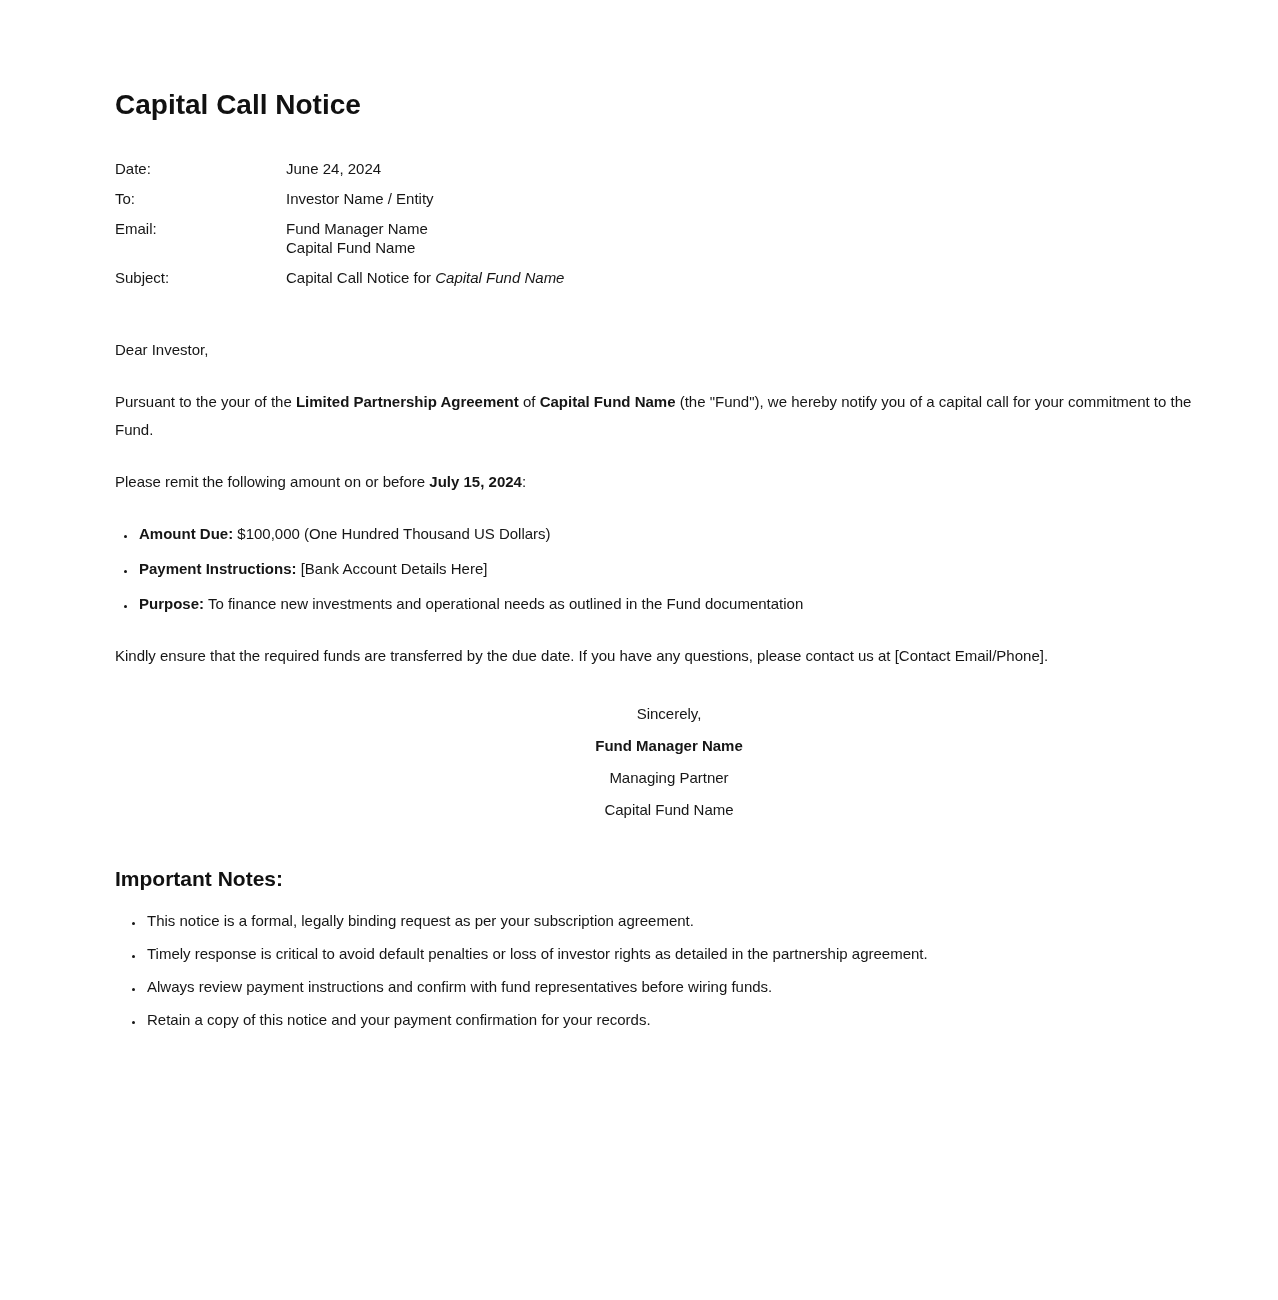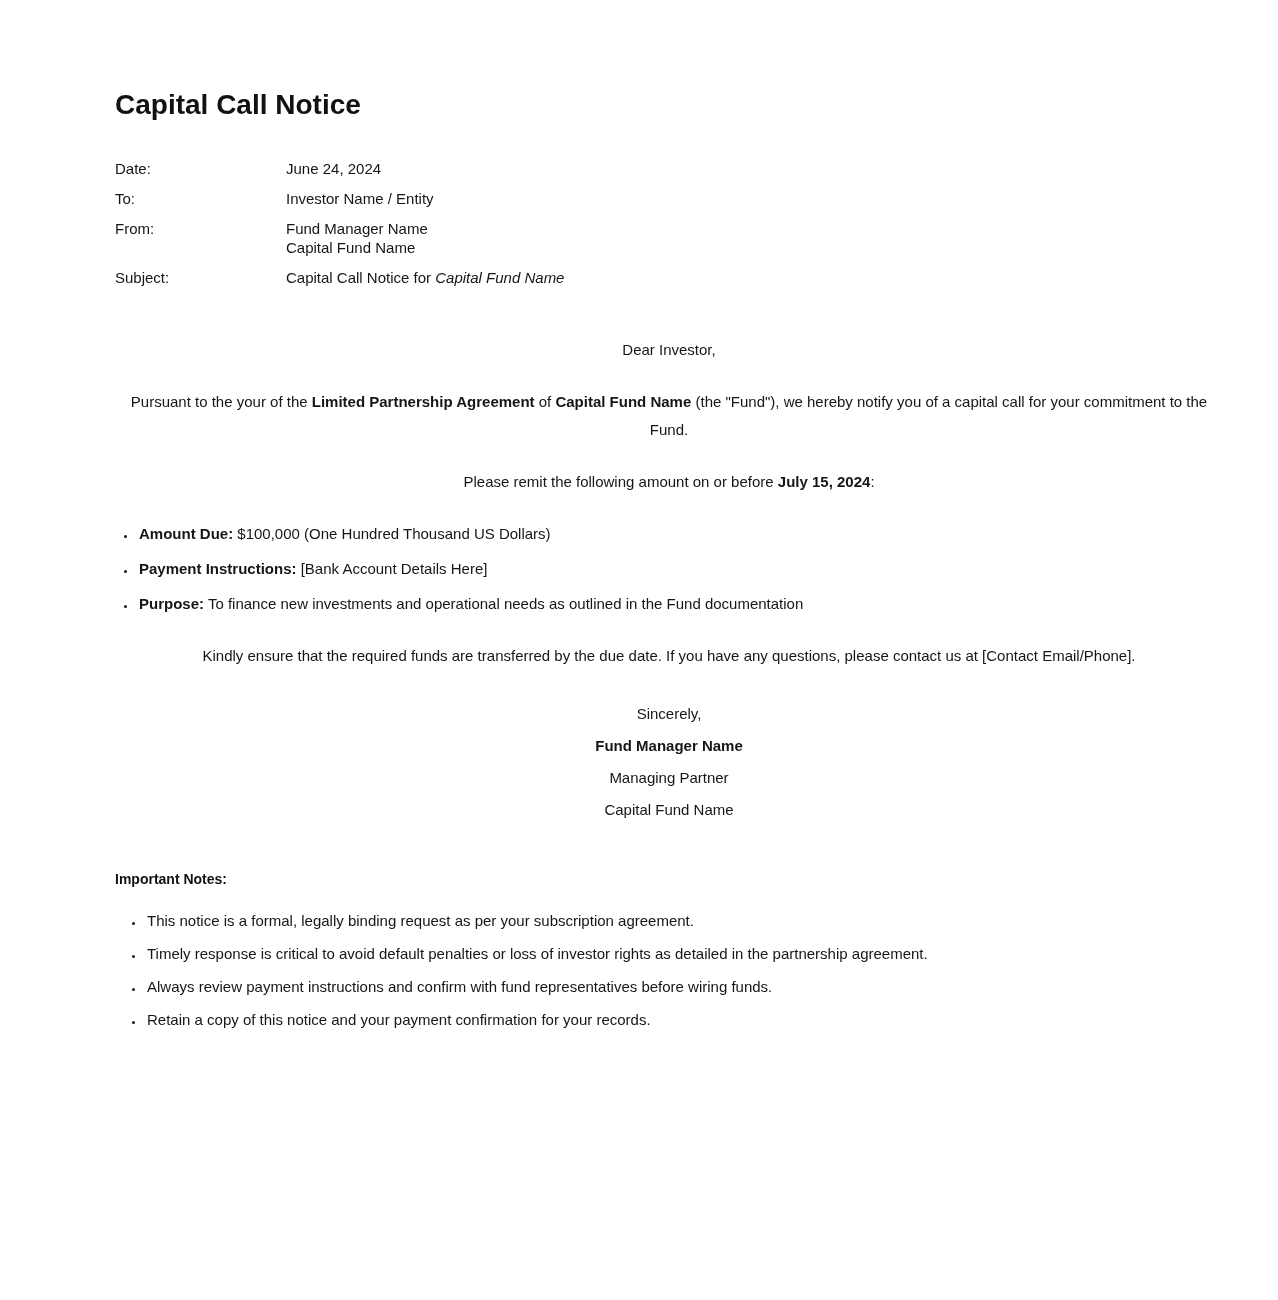--- a/index.html
+++ b/index.html
@@ -29,21 +29,20 @@
     font-size: 15px;
     line-height: 19px;
     margin-bottom: 11px;
   }
   .meta-label { width: 171px; flex-shrink: 0; }
   .meta-value { white-space: pre-line; }
   .para {
     font-size: 15px;
     line-height: 28px;
     margin: 24px 0;
-    text-align: center;
   }
   ul.bullets {
     margin: 16px 0 24px 0;
     padding-left: 22px;
     list-style: disc outside;
   }
   ul.bullets li {
     font-size: 15px;
     line-height: 28px;
     margin-bottom: 7px;
@@ -52,21 +51,21 @@
   ul.bullets li::marker { font-size: 11px; }
   .signature { margin-top: 30px; }
   .sig-line {
     font-size: 15px;
     line-height: 28px;
     margin-bottom: 4px;
     text-align: center;
   }
   .sig-name { font-weight: 700; }
   .notes-heading {
-    font-size: 14px;
+    font-size: 21px;
     line-height: 24px;
     font-weight: 700;
     margin: 43px 0 16px 0;
     color: #111111;
   }
   ul.notes {
     margin: 8px;
     padding-left: 22px;
     list-style: disc outside;
   }
@@ -88,21 +87,21 @@
   <div class="meta">
     <div class="meta-row">
       <div class="meta-label">Date:</div>
       <div class="meta-value"><span>June 24, 2024</span></div>
     </div>
     <div class="meta-row">
       <div class="meta-label">To:</div>
       <div class="meta-value"><span>Investor Name / Entity</span></div>
     </div>
     <div class="meta-row">
-      <div class="meta-label">From:</div>
+      <div class="meta-label">Email:</div>
       <div class="meta-value"><span>Fund Manager Name
 Capital Fund Name</span></div>
     </div>
     <div class="meta-row">
       <div class="meta-label">Subject:</div>
       <div class="meta-value"><span>Capital Call Notice for </span><span style="font-style: italic;">Capital Fund Name</span></div>
     </div>
   </div>
 
   <p class="para">Dear Investor,</p>

